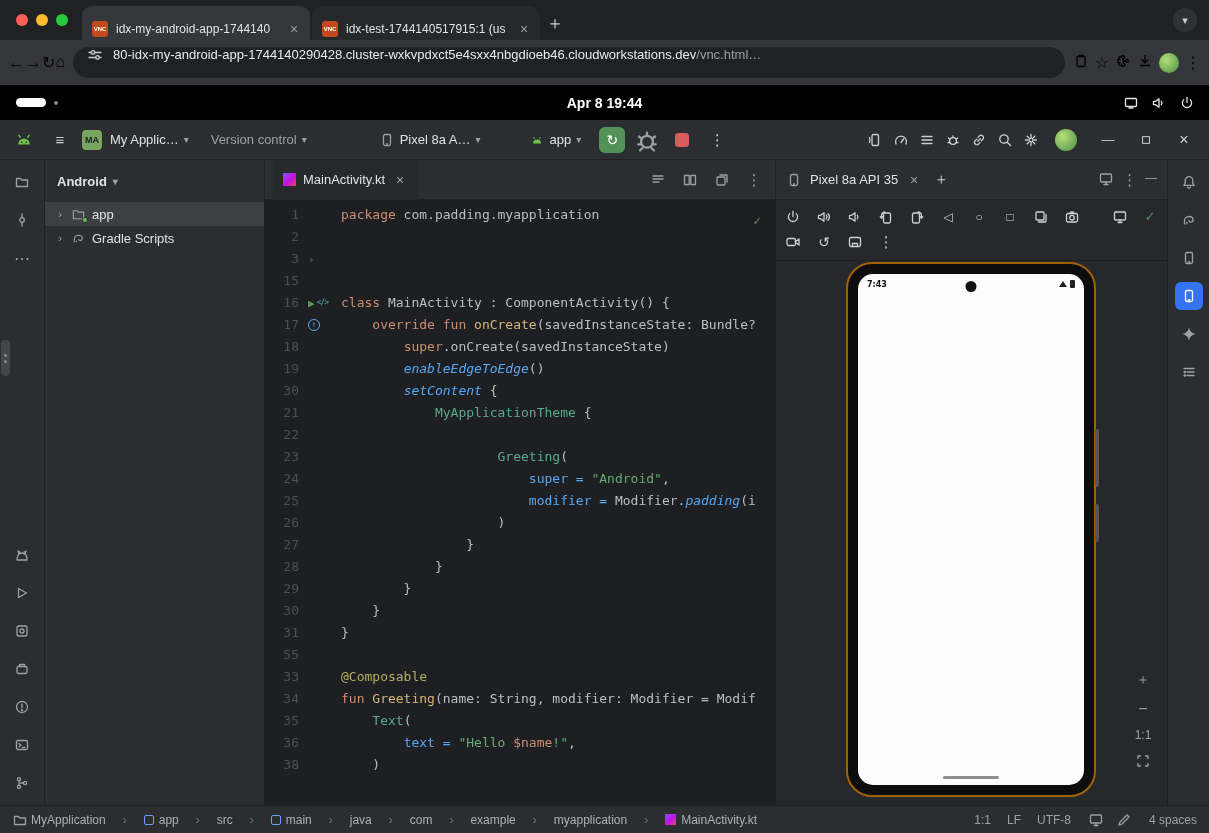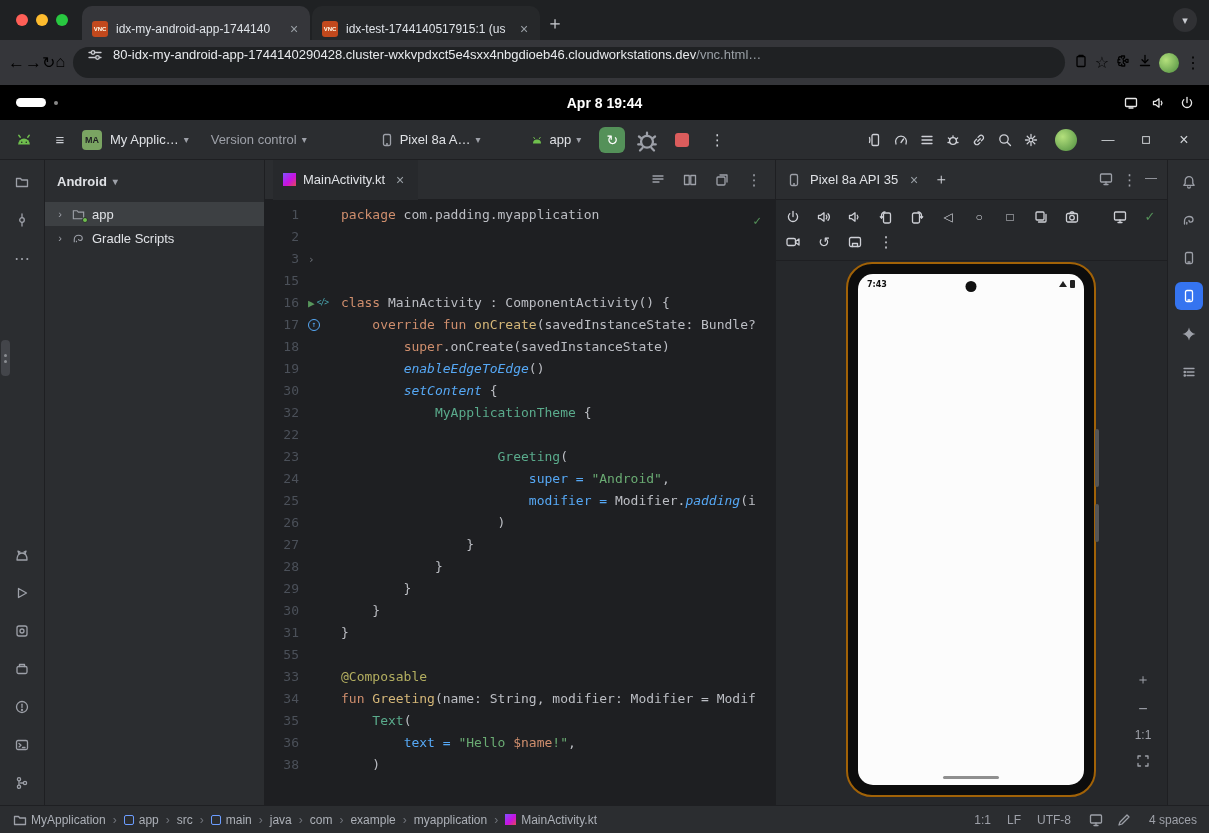--- a/index.html
+++ b/index.html
@@ -106,21 +106,21 @@
   .wifi{width:0;height:0;border-left:4px solid transparent;border-right:4px solid transparent;border-bottom:6px solid #222}
   .batt{width:5px;height:8px;background:#222;border-radius:1px}
   .hello{padding:4px 9px;font-size:10px;color:#1b1b1b;font-family:"DejaVu Sans", sans-serif}
   .gesture{position:absolute;left:50%;bottom:6px;transform:translateX(-50%);width:56px;height:3px;border-radius:2px;background:#8f8f8f}
 
   .zoomctl{position:absolute;right:14px;bottom:34px;display:flex;flex-direction:column;align-items:center;gap:9px;color:#9da0a8}
   .zoomctl .icon{width:20px;height:20px;display:flex;align-items:center;justify-content:center;font-size:16px}
   .zoom-label{font-size:12px;color:#9da0a8}
 
   .statusbar{height:28px;flex:none;background:#2b2d30;border-top:1px solid #1e1f22;display:flex;align-items:center;padding:0 12px;font-size:12px;color:#acb0b7}
-  .crumbs{display:flex;align-items:center;gap:7px;overflow:hidden;white-space:nowrap}
+  .crumbs{display:flex;align-items:center;gap:17px;overflow:hidden;white-space:nowrap}
   .crumb{display:flex;align-items:center;gap:5px}
   .crumb-sep{color:#6f737a}
   .bc-module{width:10px;height:10px;border:1.5px solid #6c9dff;border-radius:2px;display:inline-block}
   .bc-kotlin{width:11px;height:11px;background:linear-gradient(135deg,#7f52ff 0%,#c811e2 55%,#e44857 100%);display:inline-block}
   .crumbs .icon{color:#9da0a8}
   .status-right{margin-left:auto;display:flex;align-items:center;gap:16px;color:#9da0a8}
   .status-right .icon{width:18px;height:18px;display:flex;align-items:center;justify-content:center}
 
   .android-head svg{width:20px;height:20px}
 </style>
@@ -514,21 +514,21 @@
                   <span class="ln">19</span>
                   <span class="gi"></span>
                   <span class="cc"><span class="tk-d">        </span><span class="tk-x">enableEdgeToEdge</span><span class="tk-d">()</span></span>
                 </div>
                 <div class="cl">
                   <span class="ln">30</span>
                   <span class="gi"></span>
                   <span class="cc"><span class="tk-d">        </span><span class="tk-x">setContent</span><span class="tk-d"> {</span></span>
                 </div>
                 <div class="cl">
-                  <span class="ln">32</span>
+                  <span class="ln">21</span>
                   <span class="gi"></span>
                   <span class="cc"><span class="tk-d">            </span><span class="tk-c">MyApplicationTheme</span><span class="tk-d"> {</span></span>
                 </div>
                 <div class="cl">
                   <span class="ln">22</span>
                   <span class="gi"></span>
                 </div>
                 <div class="cl">
                   <span class="ln">23</span>
                   <span class="gi"></span>

